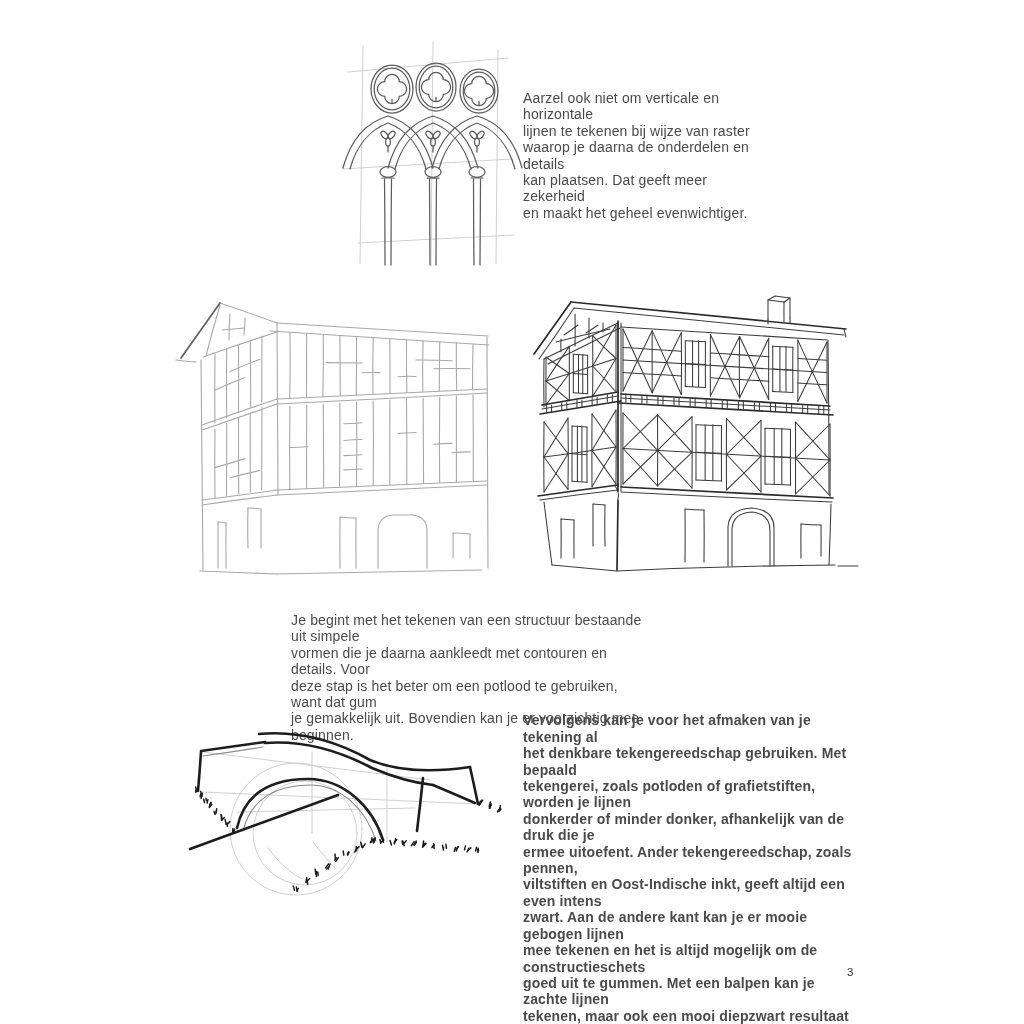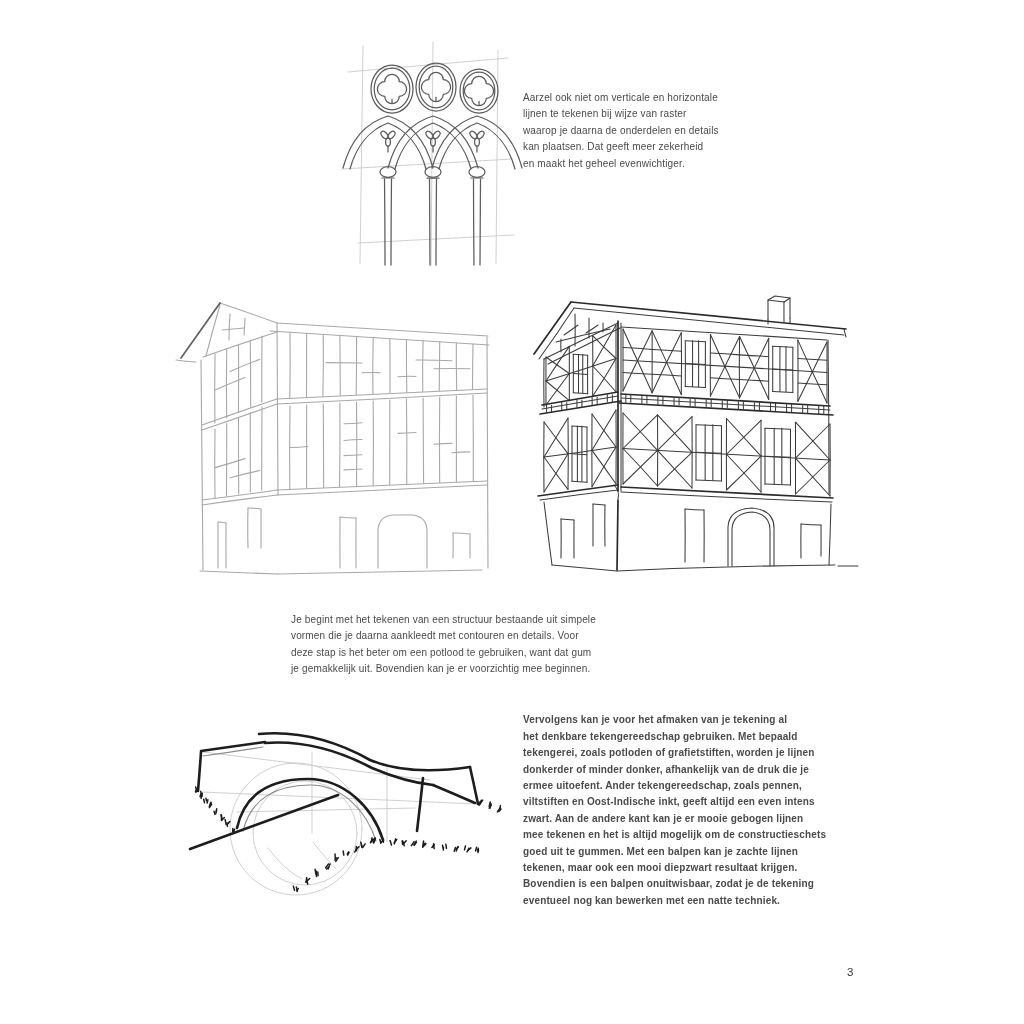--- a/index.html
+++ b/index.html
@@ -1,21 +1,21 @@
 <!DOCTYPE html>
 <html><head>
 <meta charset="utf-8">
 <style>
   html,body{margin:0;padding:0;}
   body{
     width:1024px;height:1024px;background:#ffffff;position:relative;
     font-family:"Liberation Sans", sans-serif;overflow:hidden;
   }
   .txt{
-    position:absolute;color:#4a4a4a;font-size:10px;line-height:16.4px;
+    position:absolute;color:#4a4a4a;font-size:14px;line-height:16.4px;
     letter-spacing:0.15px;white-space:pre-line;
   }
   .txt p{margin:0 0 11px 0;white-space:pre-line;font-weight:bold;}
   figure{position:absolute;margin:0;padding:0;}
   svg{display:block;overflow:visible;}
   svg path,svg line,svg circle,svg ellipse,svg rect{
     fill:none;stroke-linecap:round;stroke-linejoin:round;
   }
   .guide{stroke:#c7c7c7;stroke-width:0.85;}
   .pencil{stroke:#a8a8a8;stroke-width:1.1;}

